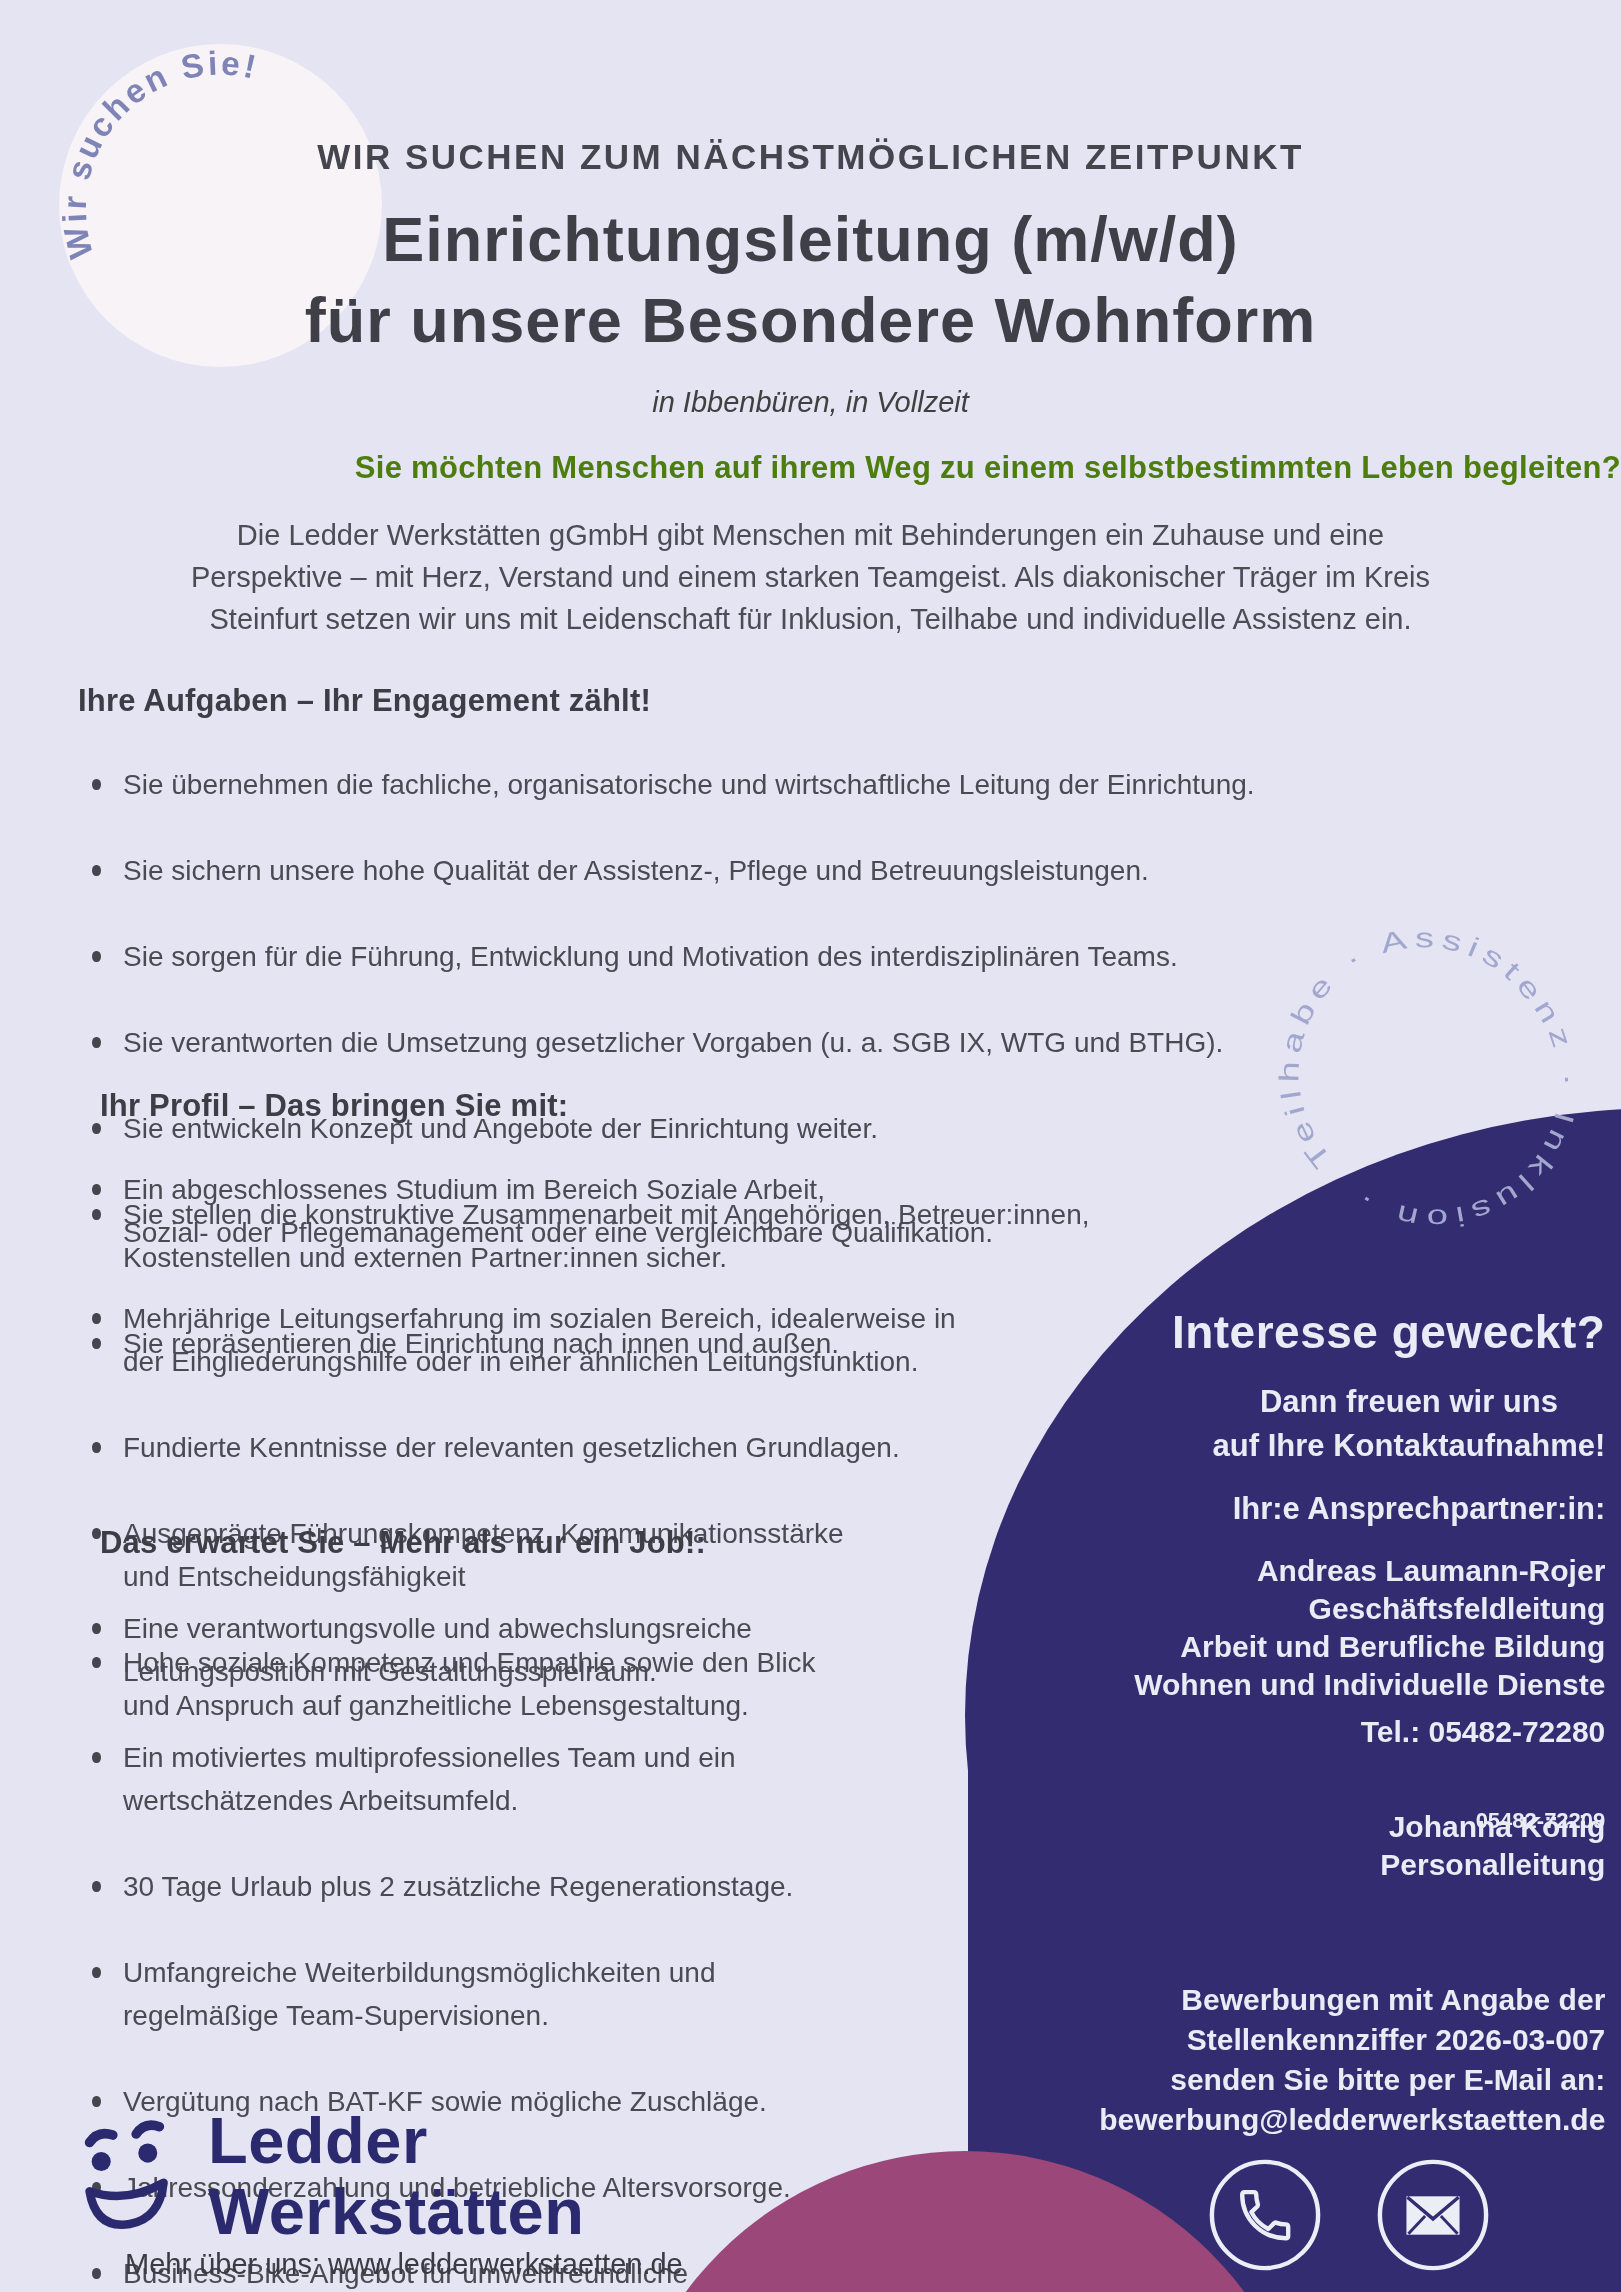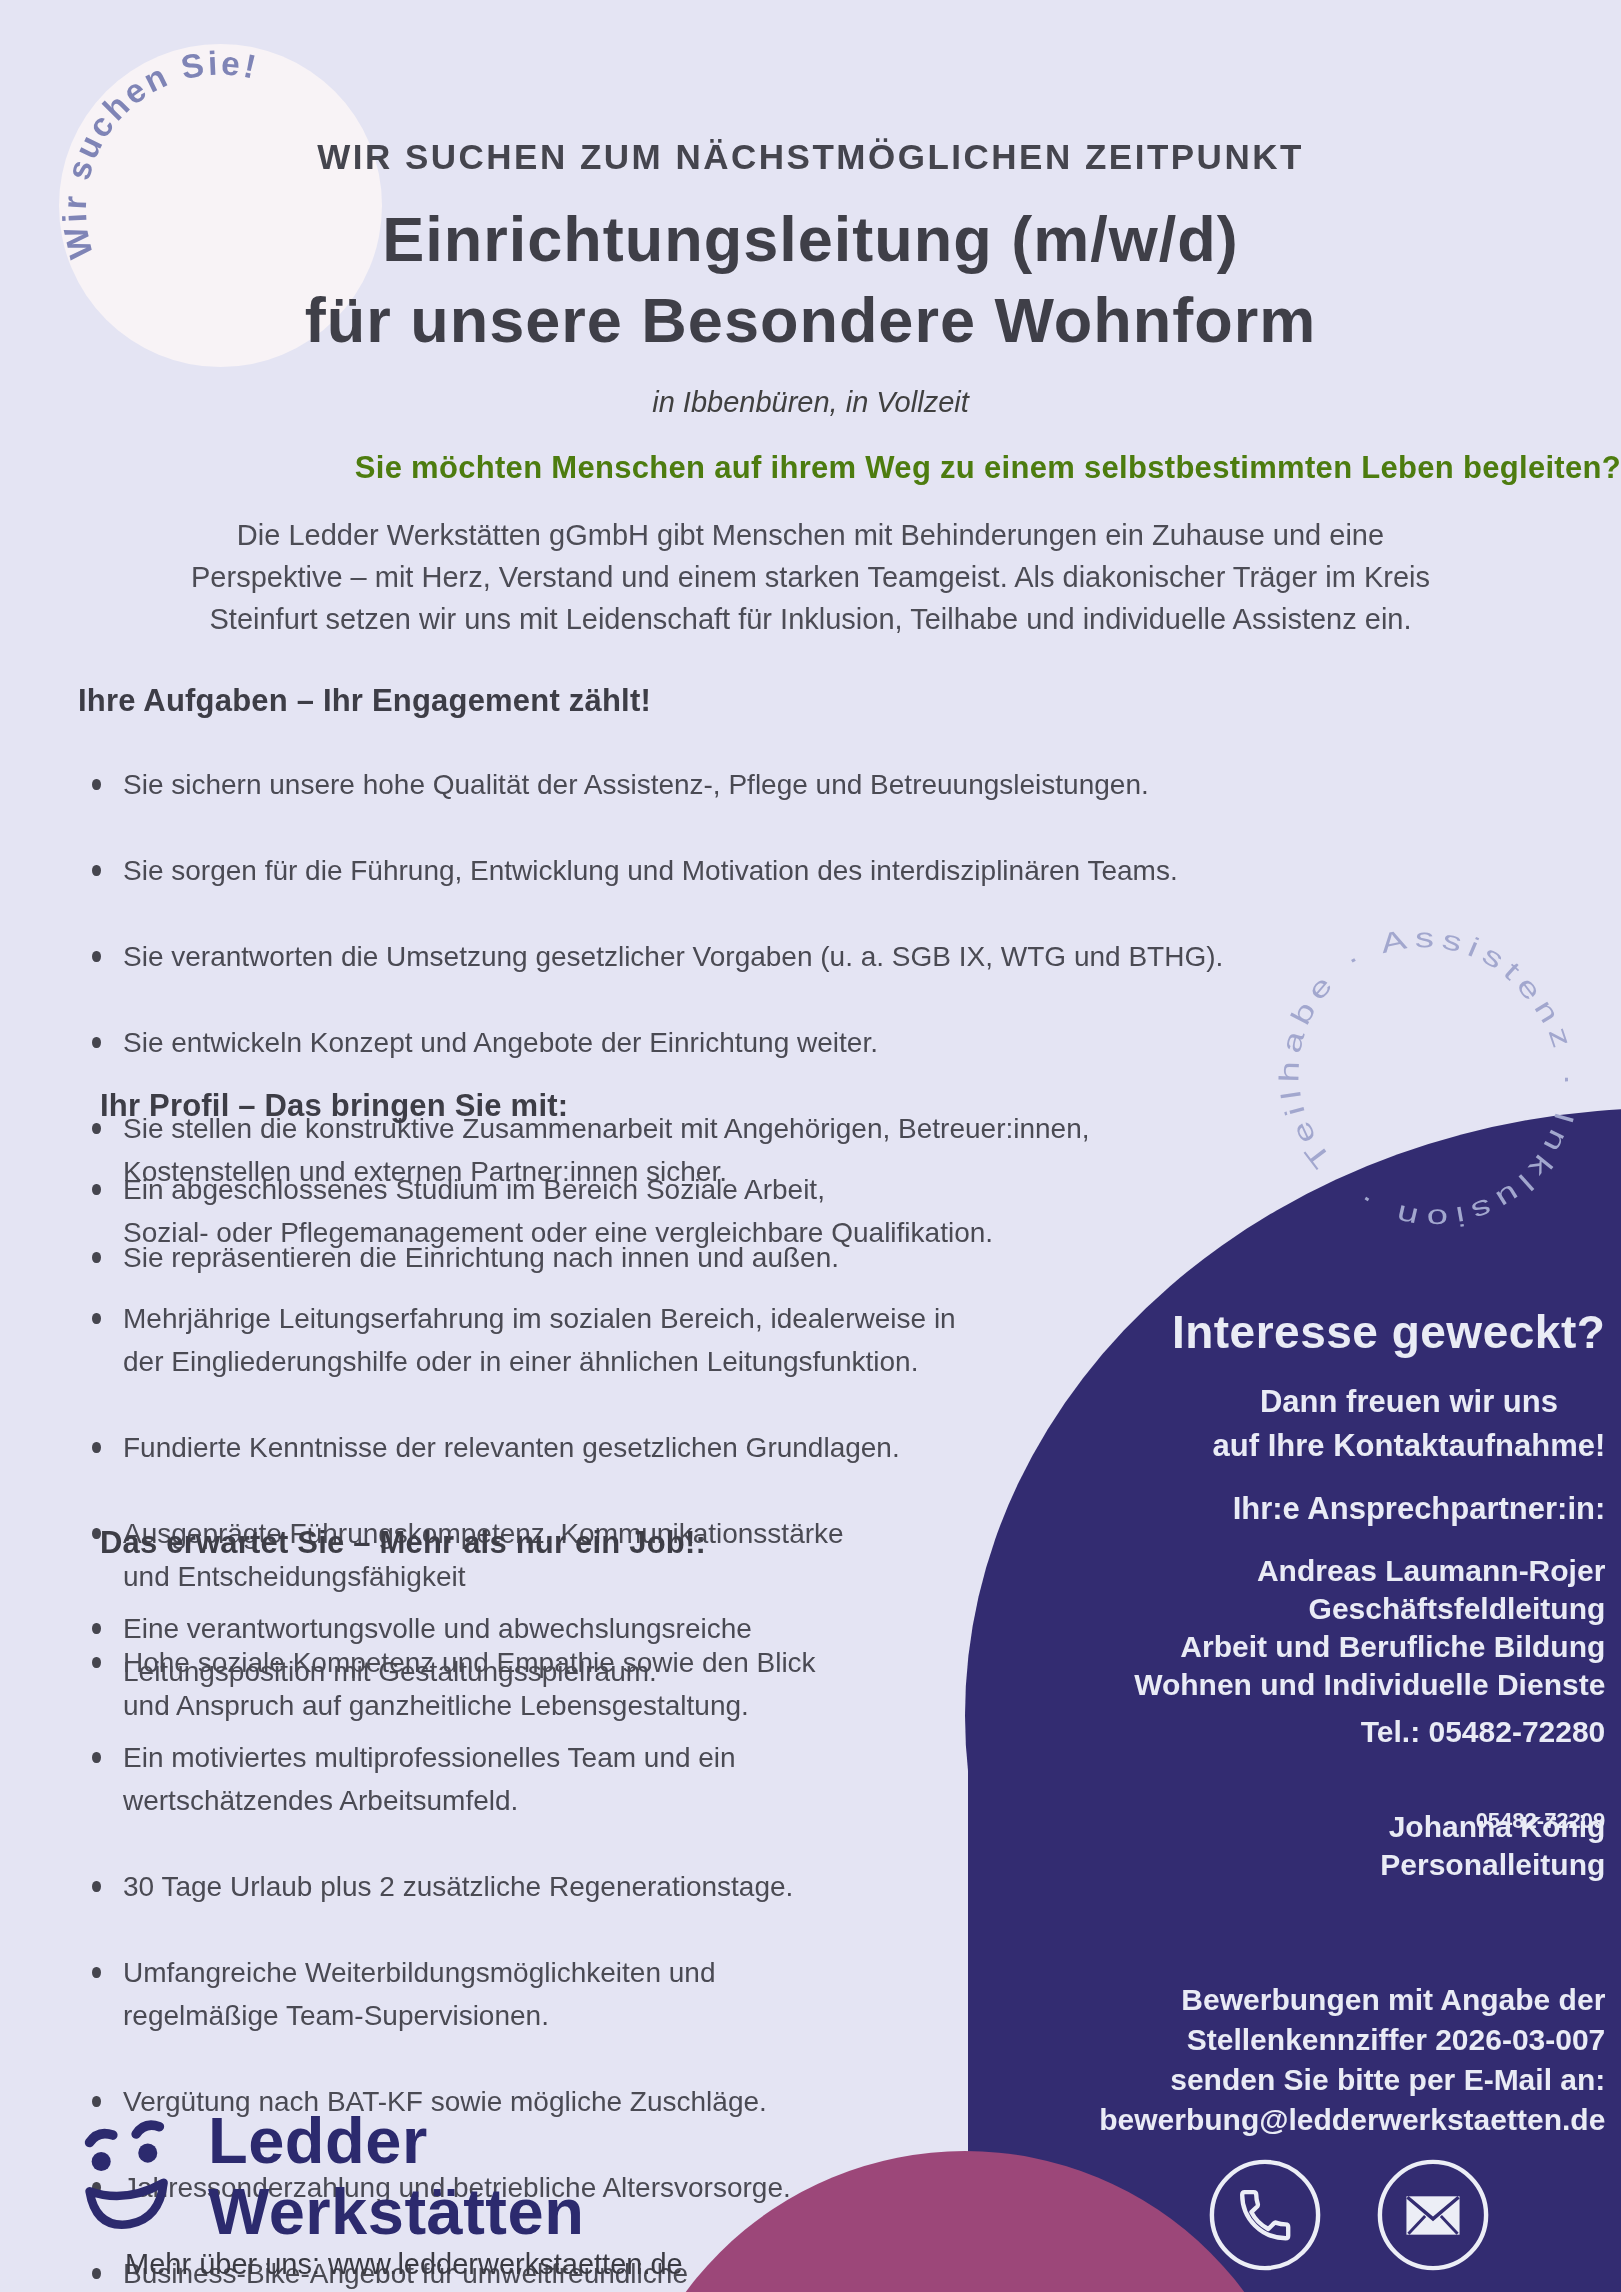--- a/index.html
+++ b/index.html
@@ -135,20 +135,21 @@
   <div class="title">Einrichtungsleitung (m/w/d)
 für unsere Besondere Wohnform</div>
   <div class="subtitle">in Ibbenbüren, in Vollzeit</div>
   <div class="question">Sie möchten Menschen auf ihrem Weg zu einem selbstbestimmten Leben begleiten?</div>
   <div class="intro">Die Ledder Werkstätten gGmbH gibt Menschen mit Behinderungen ein Zuhause und eine
 Perspektive – mit Herz, Verstand und einem starken Teamgeist. Als diakonischer Träger im Kreis
 Steinfurt setzen wir uns mit Leidenschaft für Inklusion, Teilhabe und individuelle Assistenz ein.</div>
 
   <div class="sec-heading" id="sec1-h">Ihre Aufgaben – Ihr Engagement zählt!</div>
   <ul class="bullets" id="sec1-list">
+    <li>Sie übernehmen die fachliche, organisatorische und wirtschaftliche Leitung der Einrichtung.</li>
     <li>Sie sichern unsere hohe Qualität der Assistenz-, Pflege und Betreuungsleistungen.</li>
     <li>Sie sorgen für die Führung, Entwicklung und Motivation des interdisziplinären Teams.</li>
     <li>Sie verantworten die Umsetzung gesetzlicher Vorgaben (u. a. SGB IX, WTG und BTHG).</li>
     <li>Sie entwickeln Konzept und Angebote der Einrichtung weiter.</li>
     <li>Sie stellen die konstruktive Zusammenarbeit mit Angehörigen, Betreuer:innen,
 Kostenstellen und externen Partner:innen sicher.</li>
     <li>Sie repräsentieren die Einrichtung nach innen und außen.</li>
   </ul>
 
   <div class="sec-heading" id="sec2-h">Ihr Profil – Das bringen Sie mit:</div>

